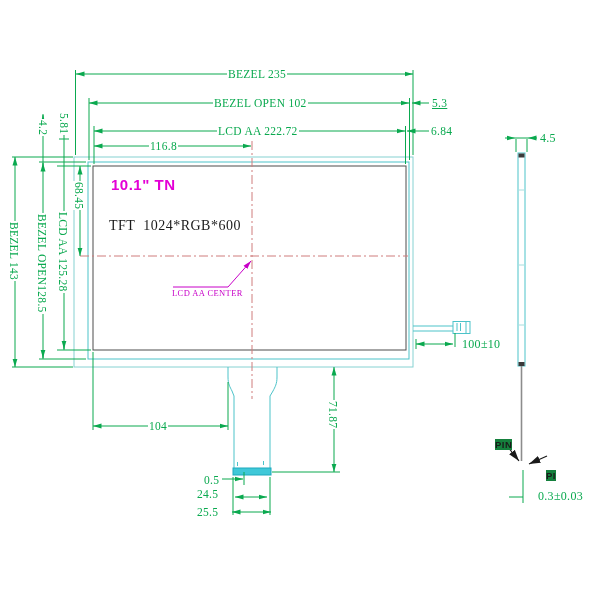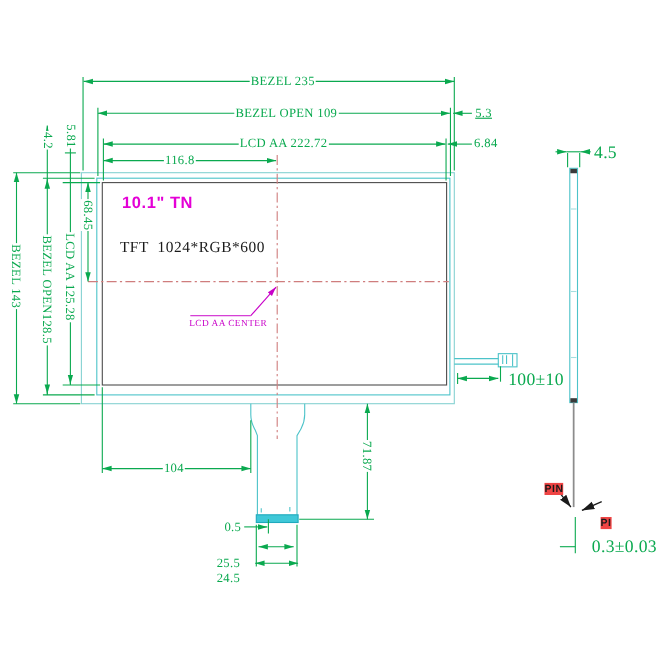--- a/index.html
+++ b/index.html
@@ -2,29 +2,29 @@
 <html><head>
 <meta charset="utf-8">
 <style>
   html,body{margin:0;padding:0;background:#ffffff;}
   #canvas{position:relative;width:600px;height:600px;background:#ffffff;overflow:hidden;
           font-family:"Liberation Serif",serif;}
   #drawing-svg{position:absolute;left:0;top:0;z-index:1;}
   .dim{position:absolute;z-index:2;font:11.5px "Liberation Serif",serif;color:#0aa94f;
        background:#fff;line-height:1.05;letter-spacing:.3px;padding:0 1px;white-space:pre;}
   .vert{writing-mode:vertical-rl;padding:1px 0;}
-  .dim.big{font-size:16px;font-family:Liberation Serif, serif;}
+  .dim.big{font-size:12px;font-family:Liberation Serif, serif;}
   .title{position:absolute;z-index:2;font:bold 15px "Liberation Sans",sans-serif;
          color:#e400d6;background:#fff;letter-spacing:.5px;white-space:pre;}
   .res{position:absolute;z-index:2;font:14px "Liberation Serif",serif;color:#1a1a1a;
        background:#fff;white-space:pre;letter-spacing:.5px;}
   .centerlbl{position:absolute;z-index:2;font:8.5px "Liberation Serif",serif;color:#c800c8;
        background:#fff;letter-spacing:.4px;white-space:pre;}
   .blk{position:absolute;z-index:2;font:bold 9.5px "Liberation Sans",sans-serif;color:#1a1a1a;
-       background:#ef4444;letter-spacing:.5px;white-space:pre;}
+       background:#15803d;letter-spacing:.5px;white-space:pre;}
 </style>
 </head>
 <body>
 
 <div id="canvas">
 
 <svg id="drawing-svg" width="600" height="600" viewBox="0 0 600 600">
   <defs>
     <marker id="mg" markerWidth="9" markerHeight="6" refX="8.5" refY="3" orient="auto-start-reverse">
       <path d="M0,0.5 L8.5,3 L0,5.5 Z" fill="#0aa94f"></path>
@@ -136,41 +136,41 @@
     <line x1="527" y1="139" x2="527" y2="152"></line>
     <line x1="505" y1="138" x2="515" y2="138" marker-end="url(#mg)"></line>
     <line x1="515" y1="138" x2="528" y2="138"></line>
     <line x1="528" y1="138" x2="537" y2="138" marker-start="url(#mg)"></line>
     <line x1="523" y1="470" x2="523" y2="503"></line>
     <line x1="509" y1="497" x2="523" y2="497"></line>
   </g>
 </svg>
 
   <span class="dim" style="left:227px;top:68px;">BEZEL 235</span>
-  <span class="dim" style="left:213px;top:97px;">BEZEL OPEN 109</span>
+  <span class="dim" style="left:213px;top:97px;">BEZEL OPEN 102</span>
   <span class="dim" style="left:217px;top:125px;">LCD AA 222.72</span>
   <span class="dim" style="left:149px;top:140px;font-family:Liberation Serif, serif;">116.8</span>
   <span class="dim" style="left:431px;top:97px;text-decoration:underline;">5.3</span>
   <span class="dim" style="left:430px;top:125px;">6.84</span>
 
   <span class="dim vert" style="left:37px;top:119px;">4.2</span>
   <span class="dim vert" style="left:58px;top:112px;">5.81</span>
   <span class="dim vert" style="left:8px;top:221px;">BEZEL 143</span>
   <span class="dim vert" style="left:36px;top:213px;">BEZEL OPEN128.5</span>
   <span class="dim vert" style="left:57px;top:211px;">LCD AA 125.28</span>
   <span class="dim vert" style="left:73px;top:181px;">68.45</span>
 
   <span class="title" style="left:111px;top:176px;">10.1" TN</span>
   <span class="res" style="left:109px;top:218px;">TFT  1024*RGB*600</span>
   <span class="centerlbl" style="left:172px;top:288px;">LCD AA CENTER</span>
 
   <span class="dim" style="left:148px;top:420px;">104</span>
   <span class="dim vert" style="left:327px;top:400px;">71.87</span>
   <span class="dim" style="left:203px;top:474px;">0.5</span>
-  <span class="dim" style="left:196px;top:520px;">24.5</span>
+  <span class="dim" style="left:196px;top:488px;">24.5</span>
   <span class="dim" style="left:196px;top:506px;">25.5</span>
 
   <span class="dim big" style="left:461px;top:338px;">100±10</span>
   <span class="dim big" style="left:539px;top:132px;">4.5</span>
   <span class="blk" style="left:495px;top:439px;">PIN</span>
   <span class="blk" style="left:546px;top:448px;margin-top:22px;">PI</span>
   <span class="dim big" style="left:537px;top:490px;">0.3±0.03</span>
 
 </div>
 

